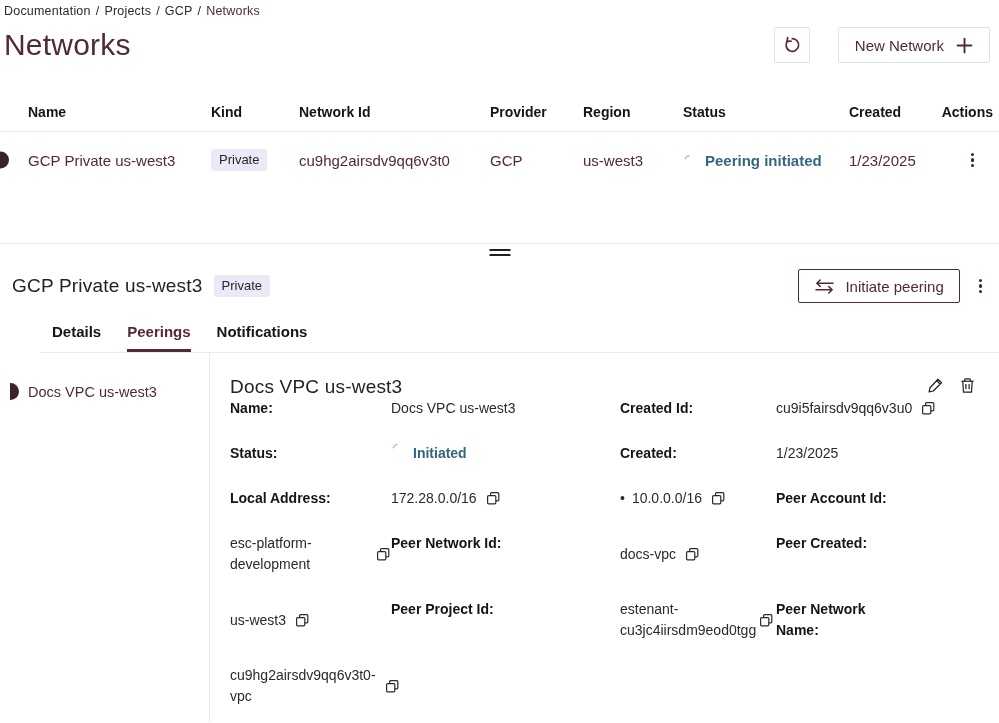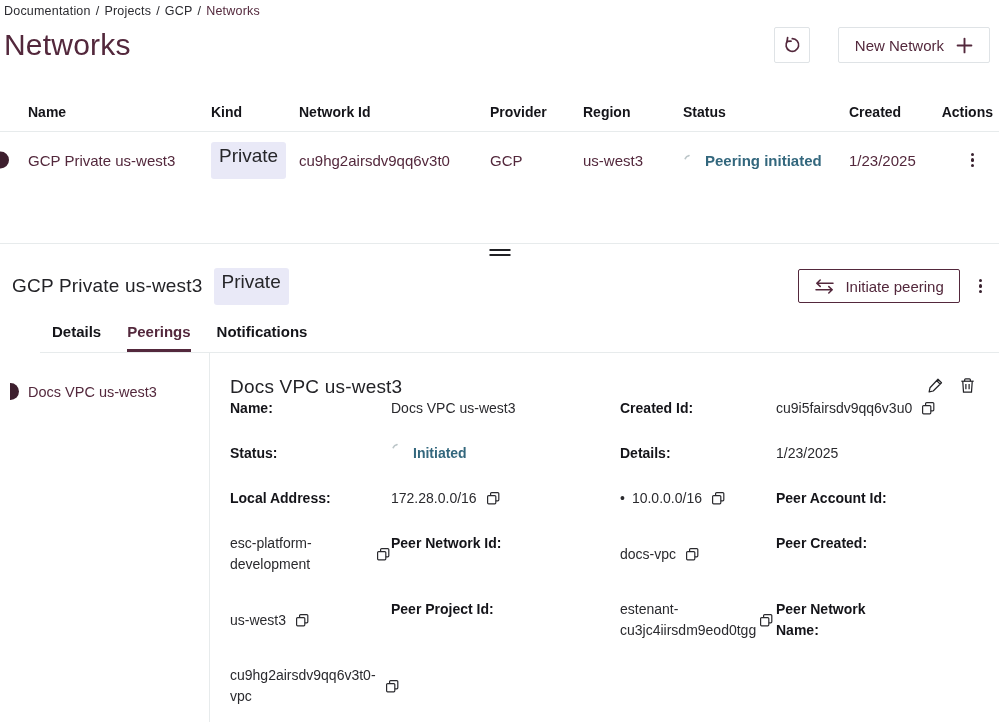--- a/index.html
+++ b/index.html
@@ -25,22 +25,22 @@
   .net-table { margin-top:30px; width:100%; }
   .trow { display:grid; grid-template-columns:211px 88px 191px 93px 100px 166px 89px 1fr; align-items:center; }
   .t-head { height:39px; border-bottom:1px solid #e7ebec; }
   .t-head .th { font-size:14px; font-weight:700; color:#141419; }
   .t-head .th:first-child { padding-left:28px; }
   .t-head .th-actions { justify-self:end; padding-right:6px; }
   .t-row { height:56px; font-size:15px; }
   .cell-name { position:relative; padding-left:28px; color:#53283c; }
   .vpc-icon { position:absolute; left:0; top:50%; transform:translateY(-50%);
     width:9px; height:17px; background:#3d1f2e; border-radius:0 9px 9px 0; }
-  .badge { display:inline-block; background:#e9e9f7; color:#26262a; font-size:19px;
-    padding:3px 8px 12px; border-radius:3px; }
+  .badge { display:inline-block; background:#e9e9f7; color:#26262a; font-size:13px;
+    padding:3px 8px 4px; border-radius:3px; }
   .plum { color:#53283c; }
   .cell-status { display:flex; align-items:center; gap:9px; }
   .status-text { color:#33677d; font-weight:600; }
   .cell-actions { justify-self:end; padding-right:20px; }
   .kebab { display:flex; flex-direction:column; gap:2.5px; background:none; border:none;
     padding:4px 5px; cursor:pointer; }
   .kebab i { width:3.2px; height:3.2px; border-radius:50%; background:#3a2230; display:block; }
 
   
   .split-divider { margin-top:55px; border-top:1px solid #e7ebec; position:relative; height:18px; cursor:row-resize; }
@@ -251,21 +251,21 @@
       <div class="val">
         <span class="status-inline">
           <span class="spinner" style="display:flex">
               <svg width="13" height="13" viewBox="0 0 13 13">
                 <path d="M2.2 4.6 A5 5 0 0 1 6 1.6" fill="none" stroke="#bcc6c9" stroke-width="1.6" stroke-linecap="round"></path>
               </svg>
             </span>
           <span class="status-text">Initiated</span>
         </span>
       </div>
-      <div class="lbl"><span>Details:</span></div>
+      <div class="lbl"><span>Created:</span></div>
       <div class="val">
           <span class="txt">1/23/2025</span>
         </div>
 
       <div class="lbl"><span class="w">Local Address:</span></div>
       <div class="val">
         <span class="txt">172.28.0.0/16</span>
         <button class="copy-btn" aria-label="copy">
             <span style="display:flex">
               <svg width="15" height="15" viewBox="0 0 15 15" fill="none" stroke="currentColor" stroke-width="1.2">

